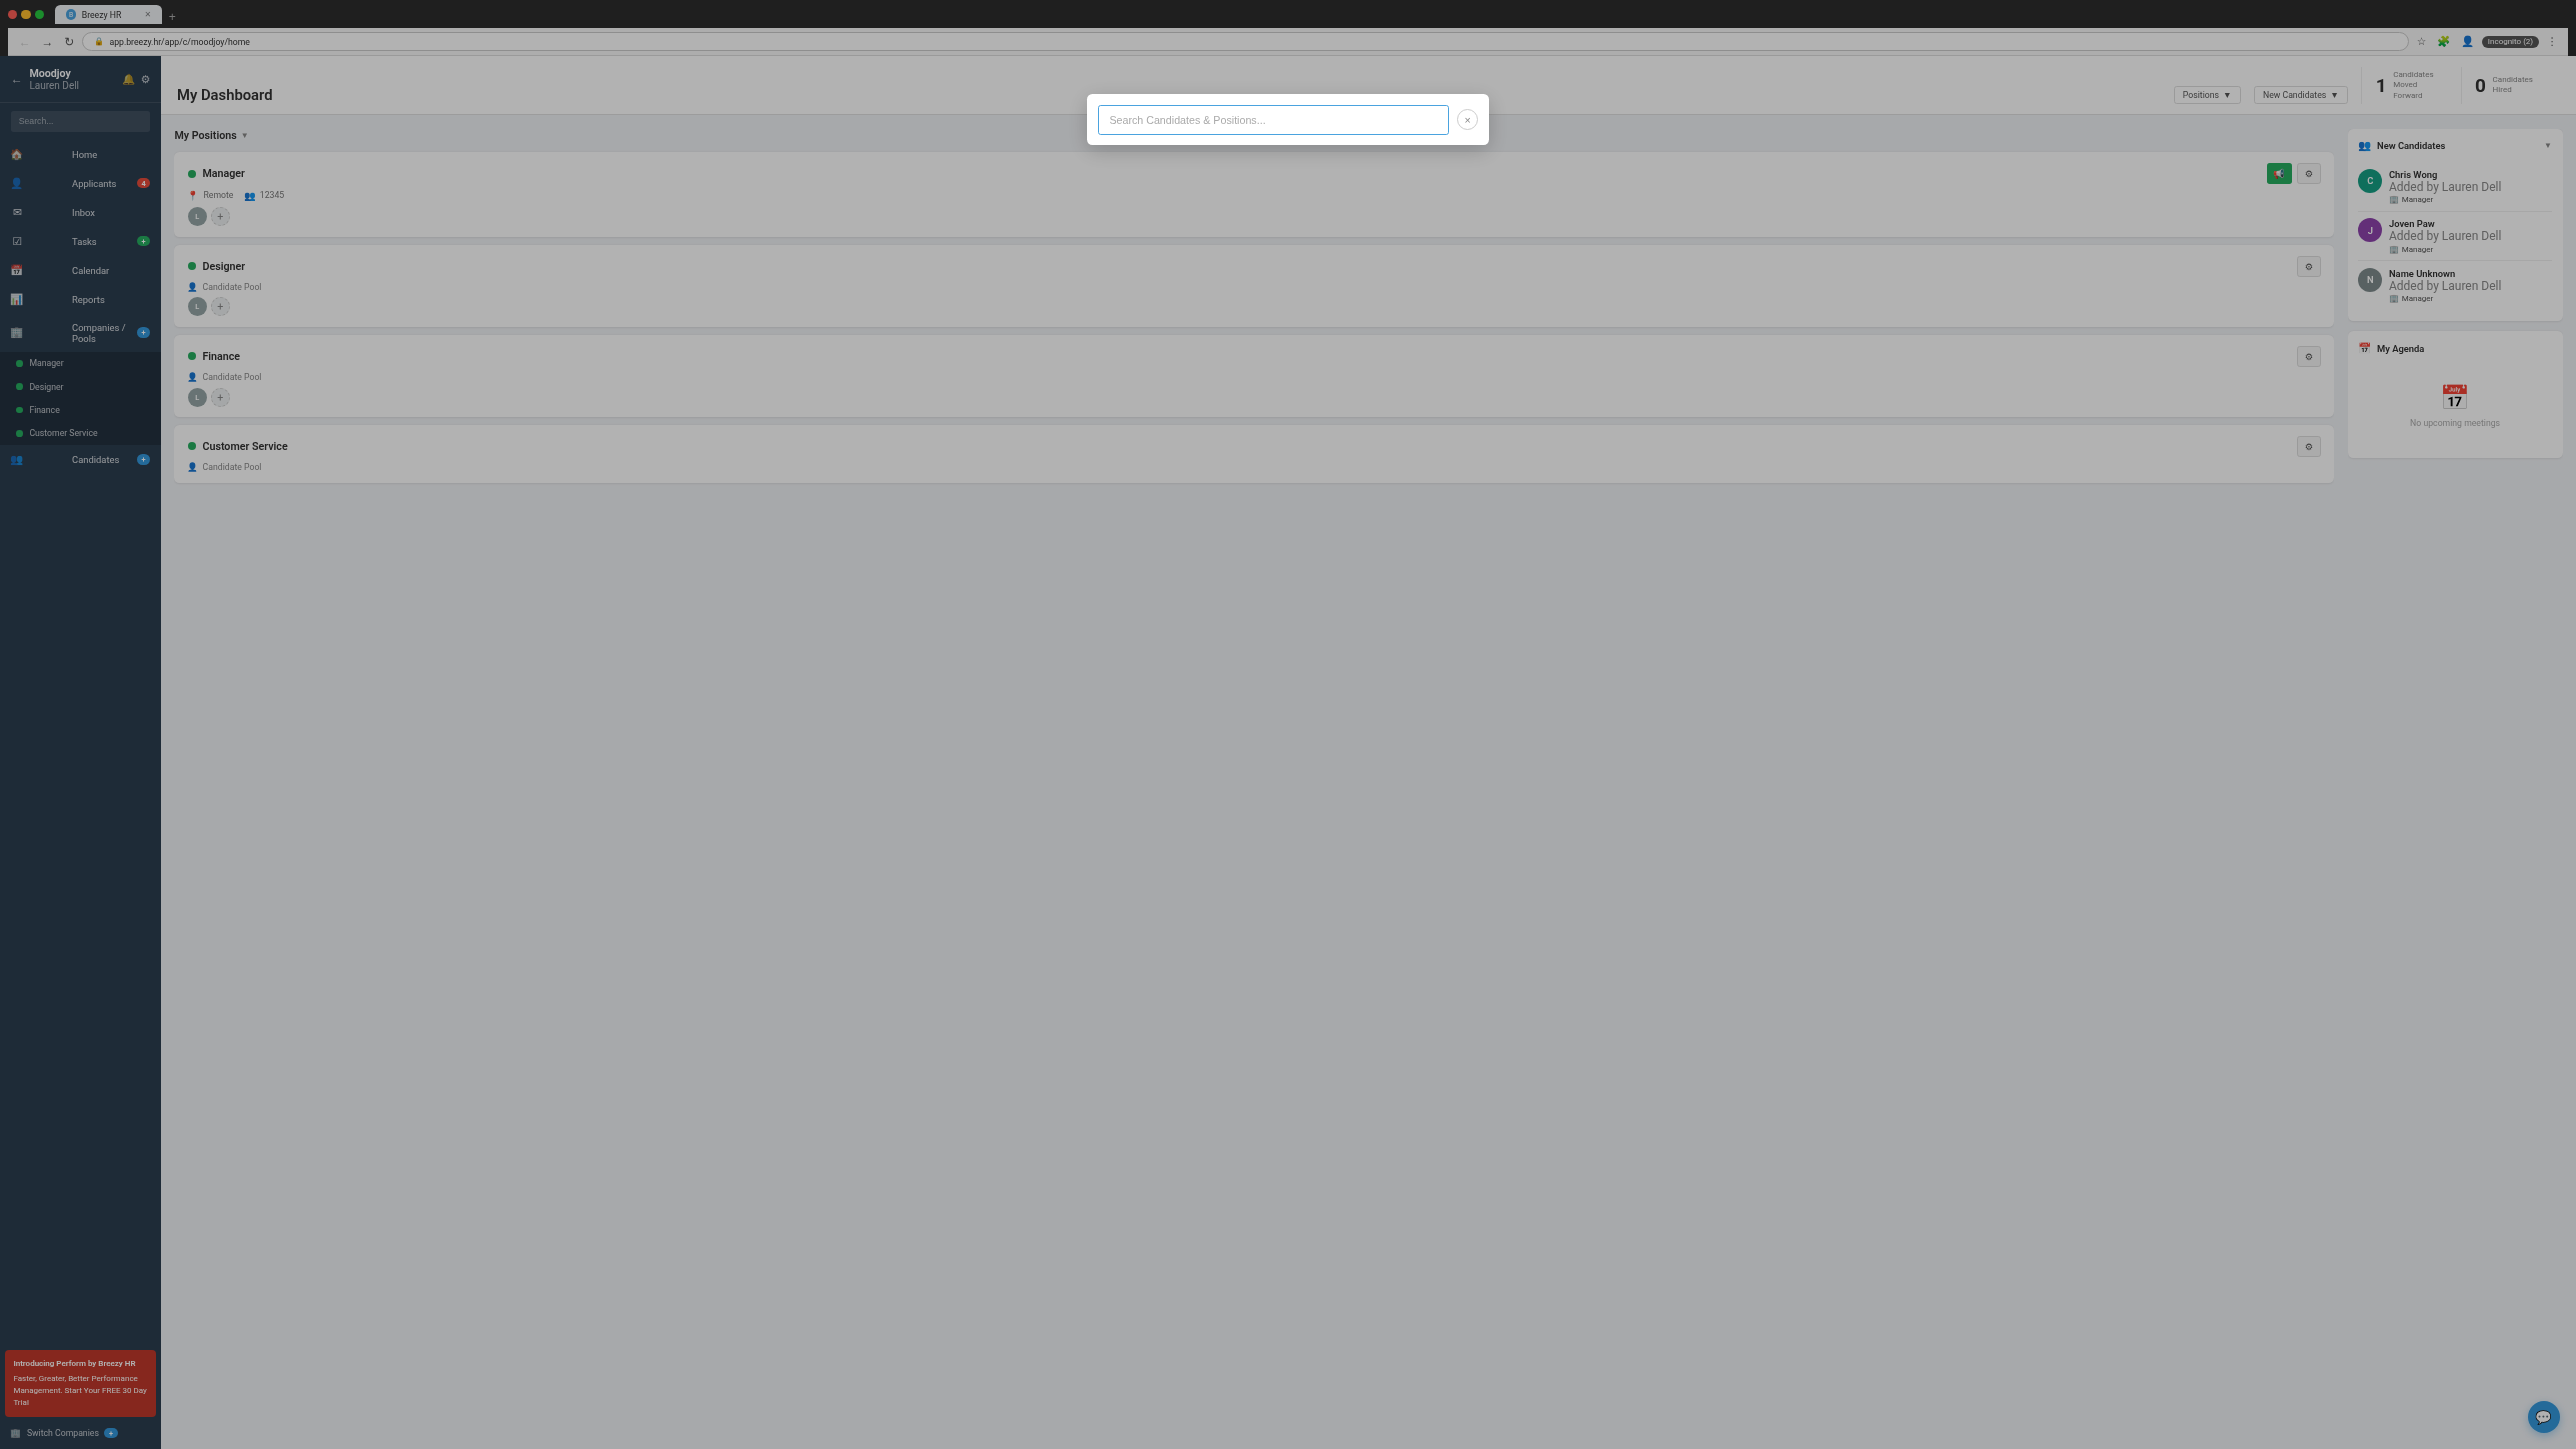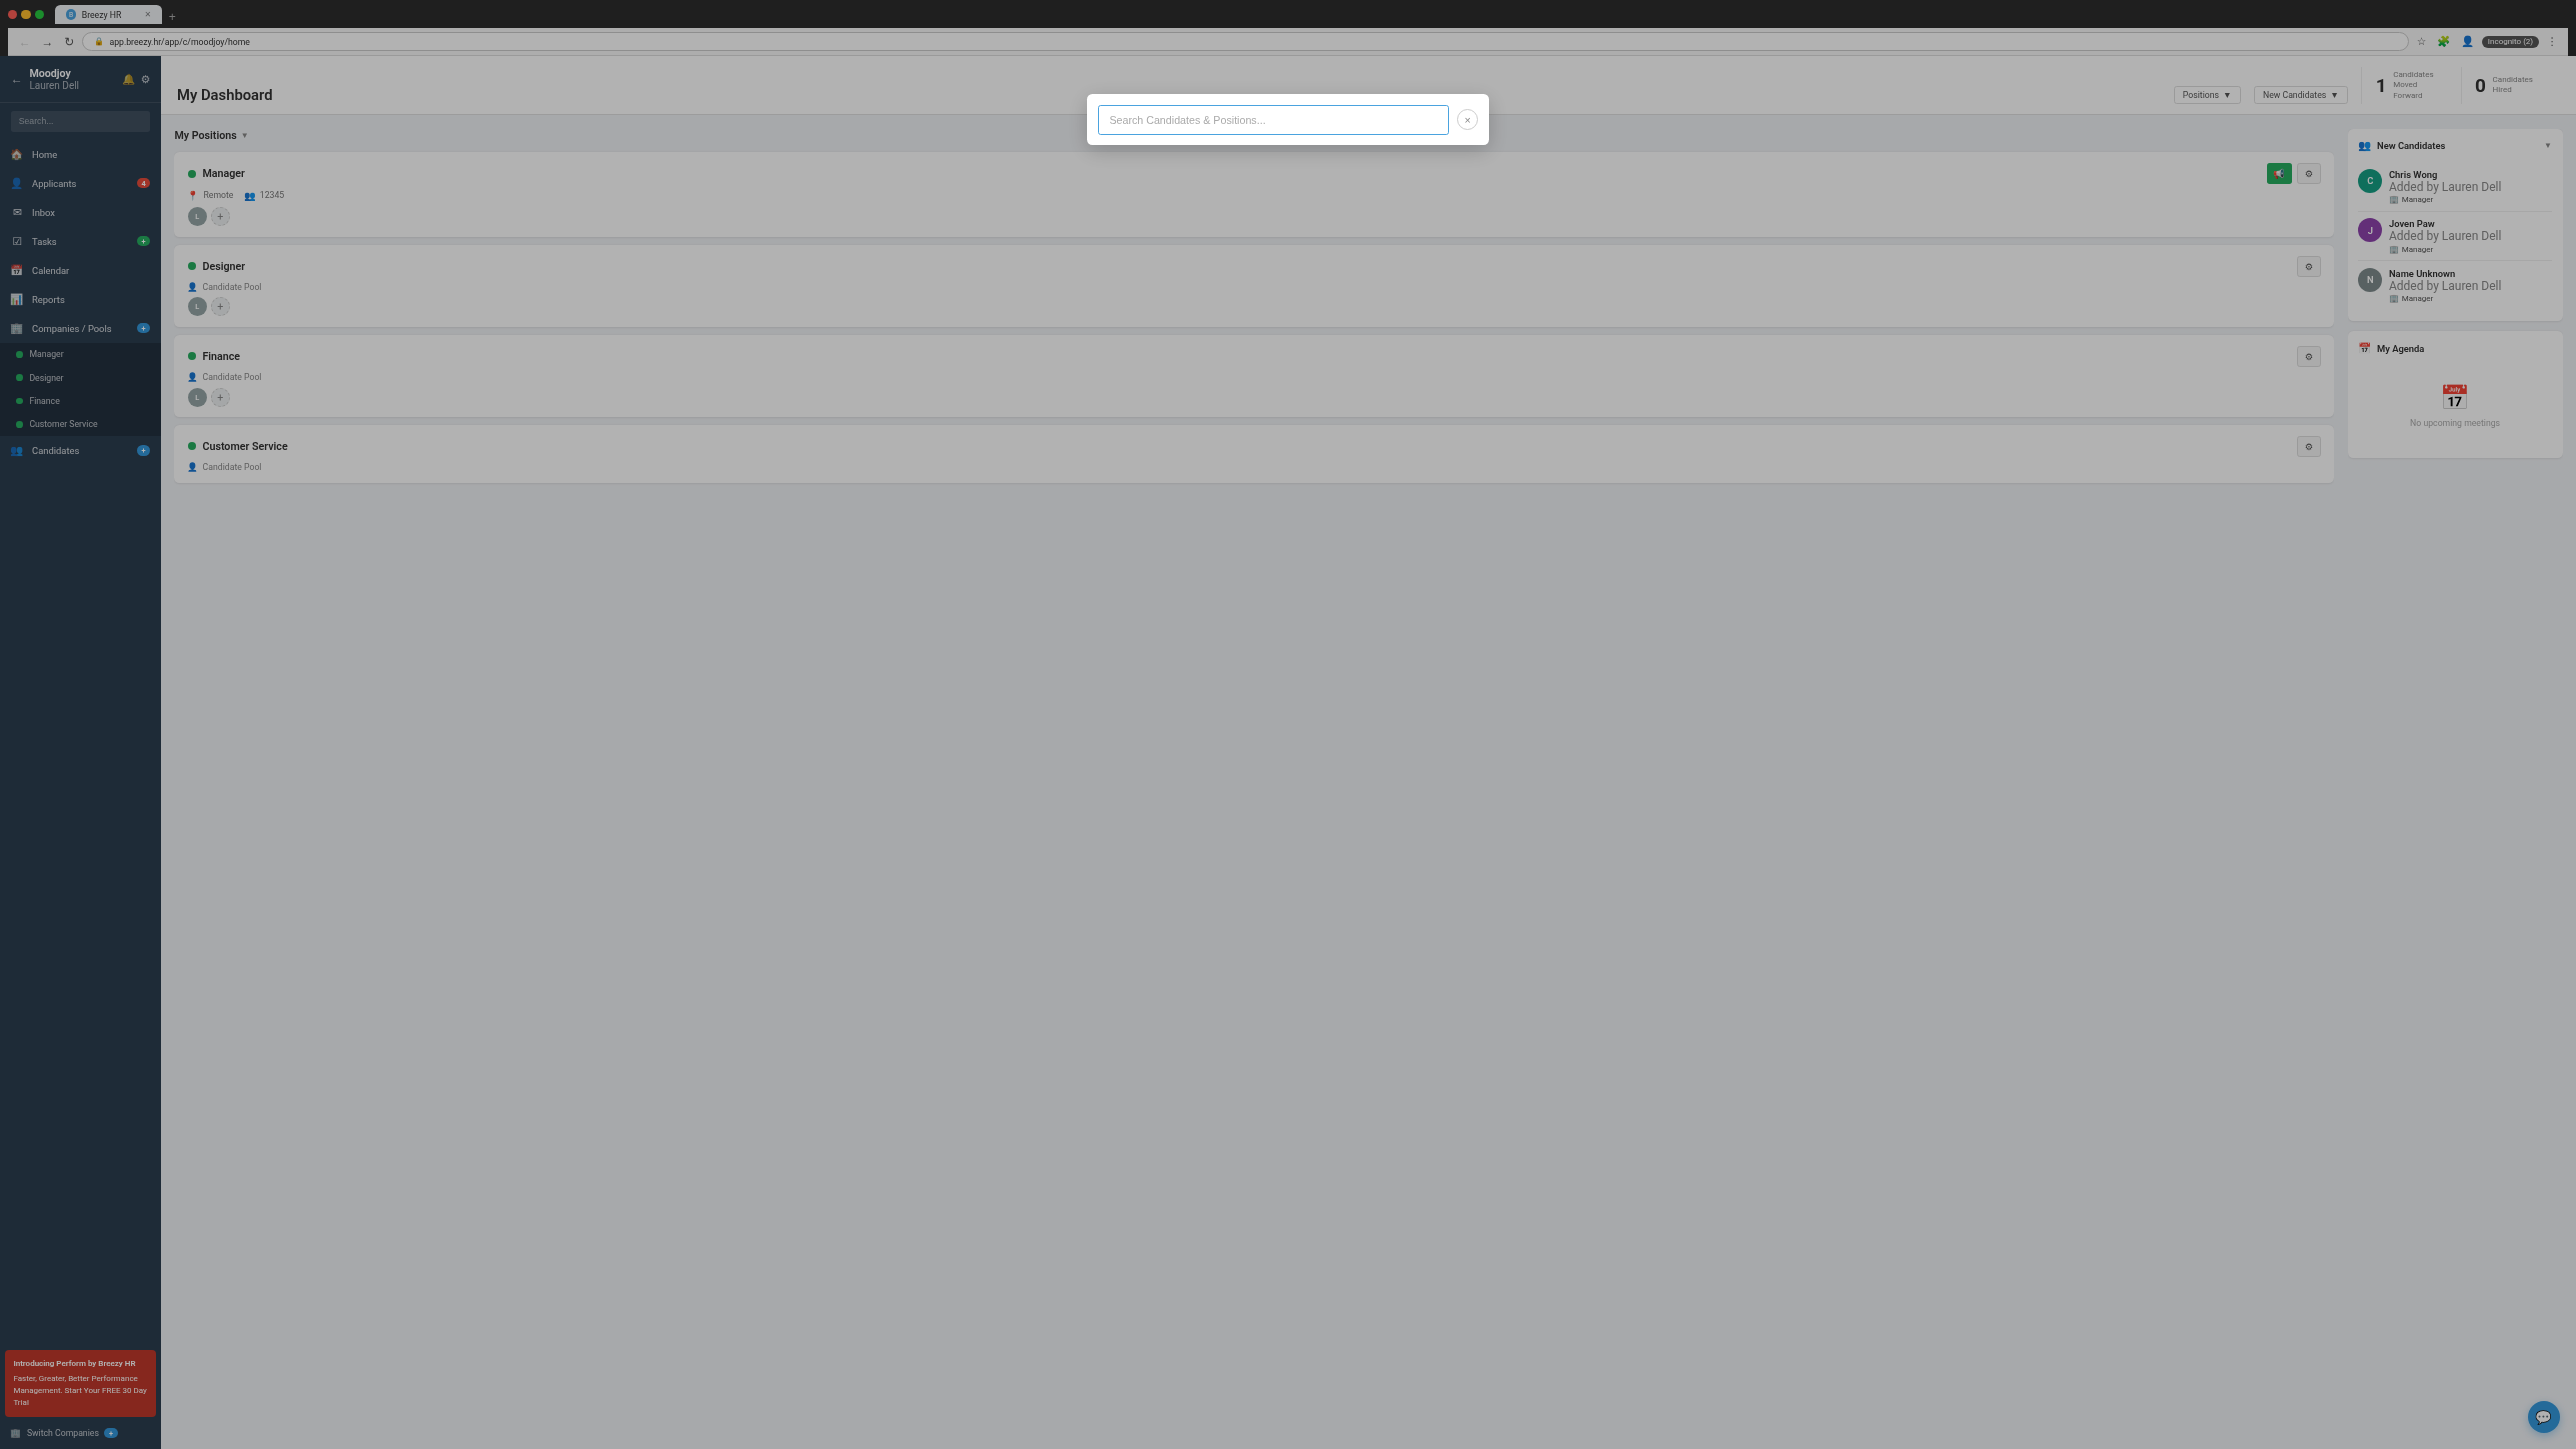--- a/index.html
+++ b/index.html
@@ -40,21 +40,21 @@
     .sidebar-company { font-size: 10.7px; font-weight: 600; color: white; }
     .sidebar-user { font-size: 10px; color: rgba(255,255,255,0.6); }
     .sidebar-header-actions { display: flex; gap: 5.4px; }
     .sidebar-icon-btn { background: none; border: none; color: rgba(255,255,255,0.7); cursor: pointer; font-size: 10.7px; }
     .sidebar-search { padding: 8px 10.7px; }
     .sidebar-search-input { width: 100%; background: rgba(255,255,255,0.1); border: none; border-radius: 2.7px; padding: 5.4px 8px; color: white; font-size: 8.7px; }
     .sidebar-search-input::placeholder { color: rgba(255,255,255,0.5); }
     .sidebar-nav { flex: 1; }
     .nav-item { display: flex; align-items: center; gap: 8px; padding: 8px 10.7px; cursor: pointer; color: rgba(255,255,255,0.8); font-size: 9.4px; text-decoration: none; }
     .nav-item-icon { width: 13.4px; text-align: center; font-size: 10.7px; }
-    .nav-item-label { flex: 1; }
+    .nav-item-label { flex: 1; margin-left: 40px; }
     .nav-badge { background: #e74c3c; color: white; border-radius: 6.7px; padding: 0.7px 4.7px; font-size: 7.4px; font-weight: bold; }
     .nav-badge.green { background: #27ae60; }
     .nav-badge.blue { background: #3498db; }
     .nav-subnav { background: rgba(0,0,0,0.2); }
     .nav-subitem { display: flex; align-items: center; gap: 6.7px; padding: 6.7px 10.7px 6.7px 16px; cursor: pointer; color: rgba(255,255,255,0.7); font-size: 8.7px; }
     .nav-subitem-dot { width: 6.7px; height: 6.7px; border-radius: 50%; background: #27ae60; flex-shrink: 0; }
     .sidebar-promo { background: #c0392b; margin: 5.4px; border-radius: 4px; padding: 8px; font-size: 8px; color: white; line-height: 1.5; }
     .sidebar-promo-title { font-weight: 600; margin-bottom: 2.7px; }
     .sidebar-bottom { padding: 5.4px 10.7px 10.7px; display: flex; align-items: center; gap: 5.4px; }
     .sidebar-bottom-item { display: flex; align-items: center; gap: 5.4px; color: rgba(255,255,255,0.7); font-size: 8.7px; cursor: pointer; flex: 1; }

